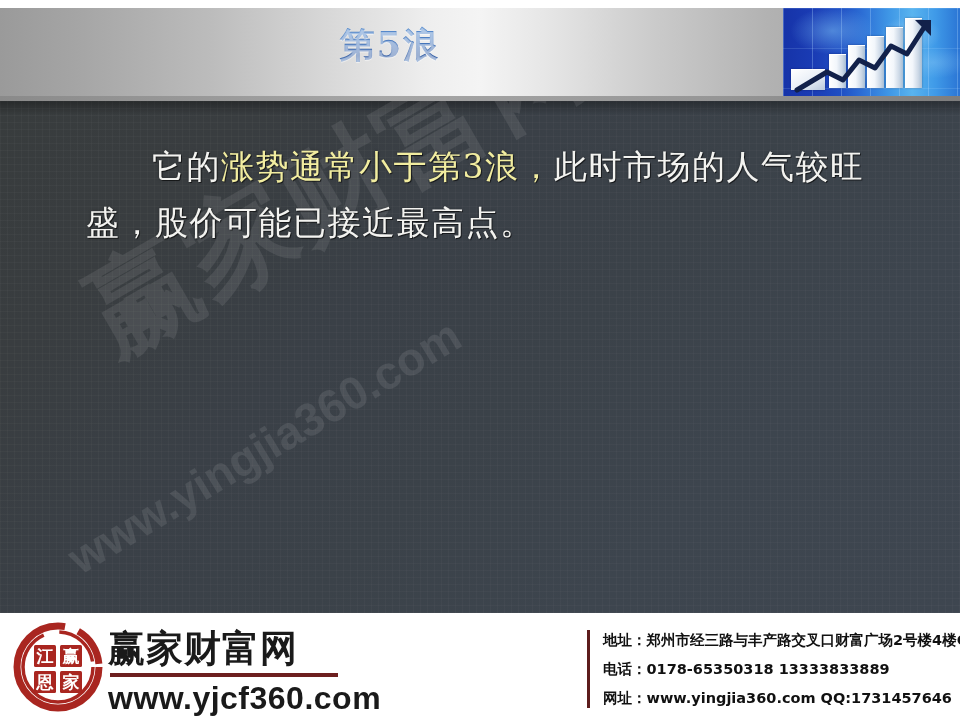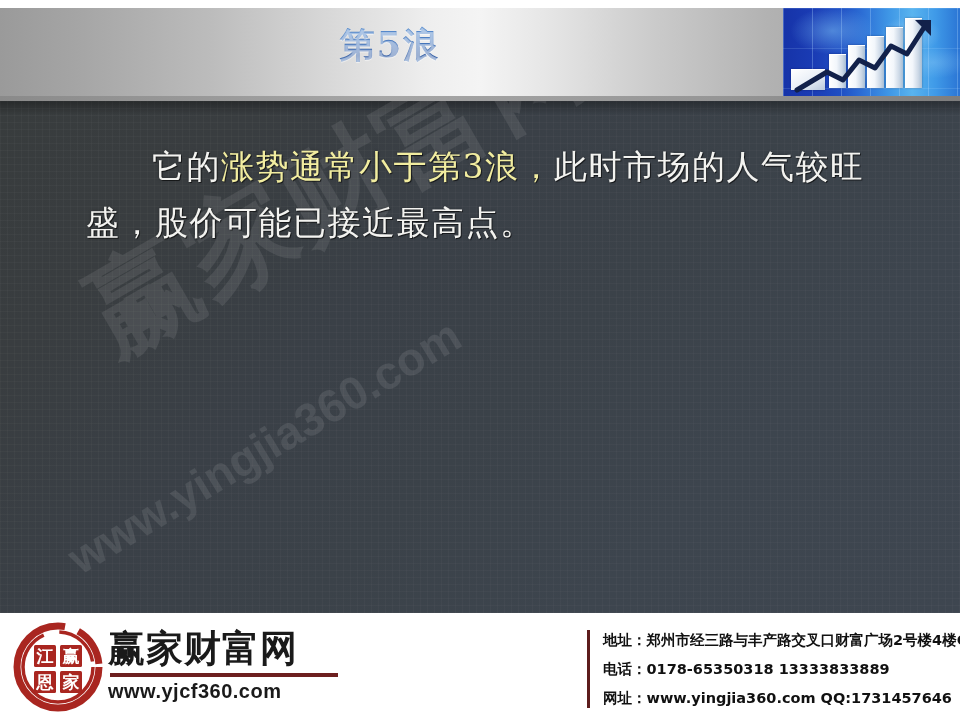--- a/index.html
+++ b/index.html
@@ -232,21 +232,21 @@
     line-height: 44px;
     white-space: nowrap;
   }
   .brand-rule {
     width: 228px; height: 4px;
     background: #6d1f1f;
     margin: 2px 0 3px 2px;
   }
   .brand-url {
     font-family: "Liberation Sans", sans-serif;
-    font-size: 20px;
+    font-size: 32px;
     font-weight: 700;
     color: #1a1a1a;
     letter-spacing: .5px;
     white-space: nowrap;
   }
   .divider {
     position: absolute;
     left: 587px; top: 630px;
     width: 3px; height: 78px;
     background: #5d1d1d;

